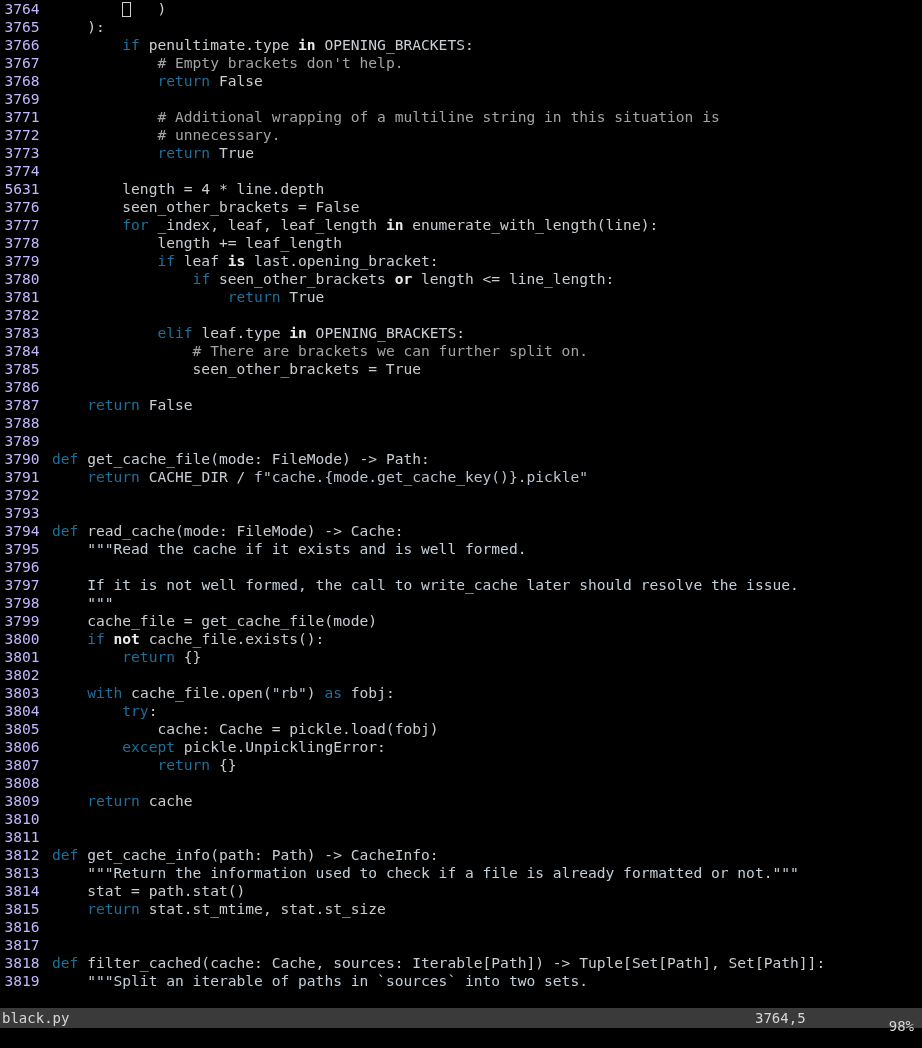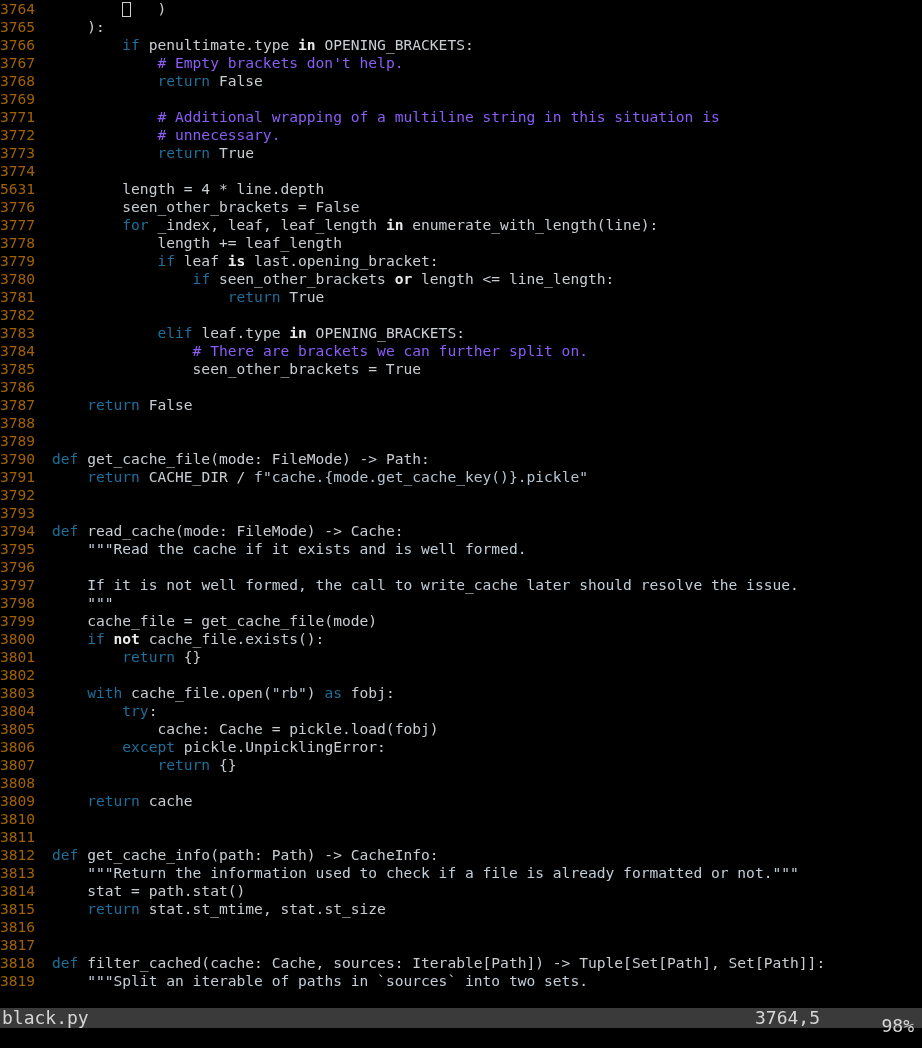--- a/index.html
+++ b/index.html
@@ -33,28 +33,28 @@
   .code-line {
     height: 18px;
     line-height: 18px;
     white-space: pre;
     display: block;
     color: #c8cdd2;
   }
   .lnum {
     display: inline-block;
     width: 44px;
-    text-align: left;
-    color: #a16207;
+    text-align: center;
+    color: #c4b5fd;
     letter-spacing: 0px;
   }
   .gap { display: inline-block; width: 8px; }
   .kw      { color: #1f6f9a; }       
   .kwb     { color: #e8eaec; font-weight: bold; }
-  .comment { color: #8b5cf6; }
+  .comment { color: #a3a3a3; }
   .str     { color: #b5c4d0; }
   .doc     { color: #c2ced8; }
   .plain   { color: #c8cdd2; }
 
   
   .cursor {
     display: inline-block;
     width: 8.8px;
     height: 15px;
     vertical-align: -3px;
@@ -63,21 +63,21 @@
     background: transparent;
   }
 
   #status-bar {
     height: 20px;
     line-height: 20px;
     background: #3a3a3a;
     color: #d6d6d6;
     white-space: pre;
     position: relative;
-    font-size: 18px;
+    font-size: 14px;
   }
   #status-file { position: absolute; left: 2px; top: 0; }
   #status-pos  { position: absolute; left: 755px; top: 0; }
   #status-pct  { position: absolute; right: 8px; top: 8px; }
 
   #cmd-line {
     height: 20px;
     line-height: 20px;
     background: #000000;
     color: #c8cdd2;

